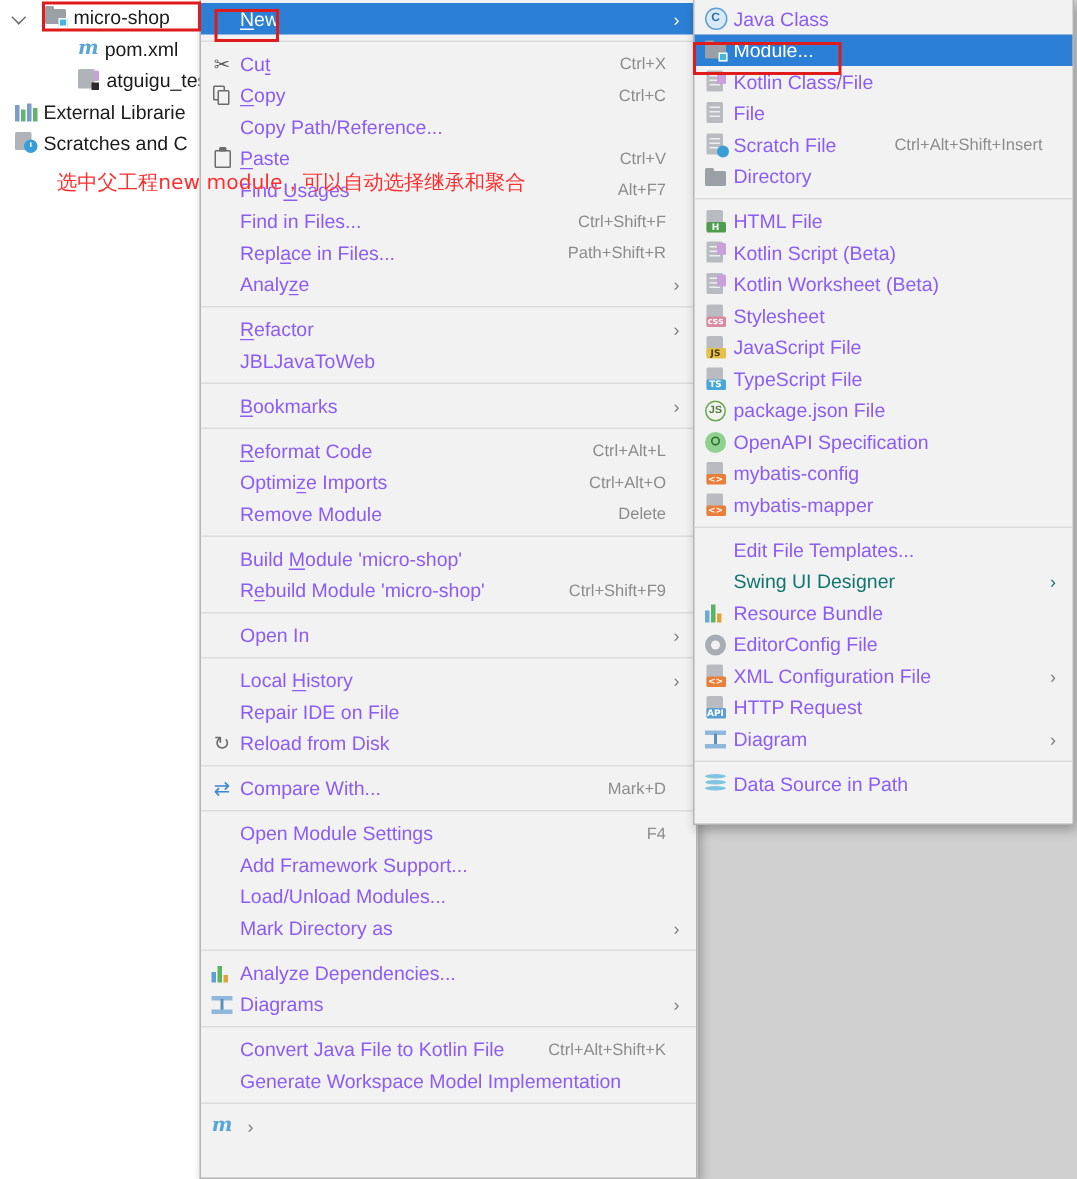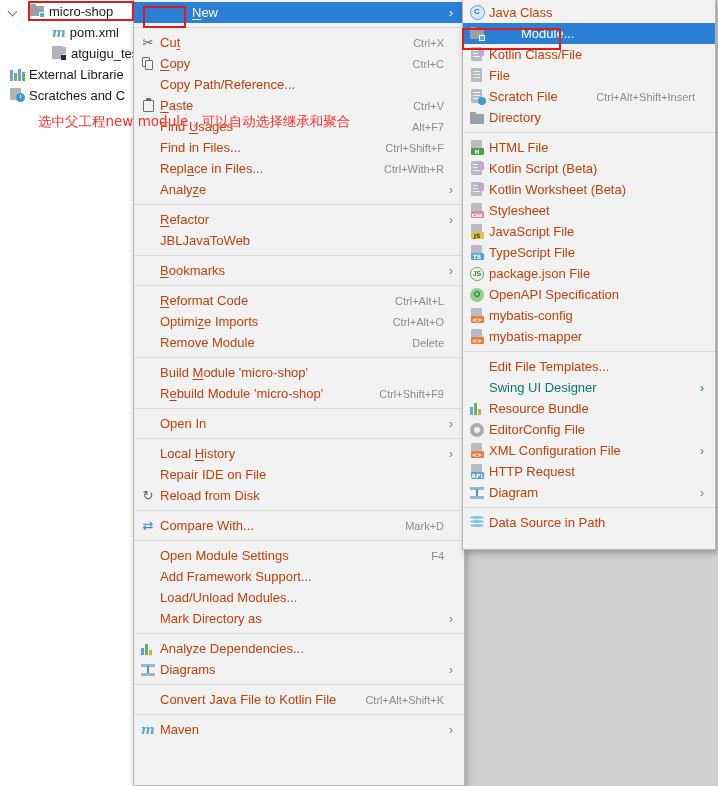--- a/index.html
+++ b/index.html
@@ -75,24 +75,24 @@
     box-sizing:border-box;padding:2px 0;
   }
   #menu-main{left:133px;top:0px;width:332px;height:786px;border-top:none;}
   #menu-sub{left:462px;top:0px;width:254px;height:550px;border-top:none;}
 
   .mi{
     position:relative;display:flex;align-items:center;
     height:21px;padding:0 6px 0 2px;white-space:nowrap;cursor:default;
   }
   .mi .gut{width:24px;flex:0 0 24px;display:flex;align-items:center;justify-content:center;}
-  .mi .lbl{flex:1 1 auto;font-size:13px;color:#c2410c;overflow:hidden;text-overflow:ellipsis;}
+  .mi .lbl{flex:1 1 auto;font-size:13px;color:#8b5cf6;overflow:hidden;text-overflow:ellipsis;}
   .mi .acc{color:#8c8c8c;font-size:11px;margin-left:14px;}
   .mi .arrow{width:14px;flex:0 0 14px;text-align:center;color:#7a7a7a;font-size:12px;line-height:1;}
-  .mi.sel{background:#2b7fd4;gap:32px;}
+  .mi.sel{background:#2b7fd4;}
   .mi.sel .lbl,.mi.sel .acc,.mi.sel .arrow{color:#ffffff;}
   .mi.dis .lbl,.mi.dis .arrow{color:#0f766e;}
   .sep{height:1px;background:#dcdcdc;margin:4px 0 4px 0;}
   .u{text-decoration:underline;text-underline-offset:2px;}
 
   
   .i-cut,.i-copy,.i-paste,.i-reload,.i-compare,.i-analyze,.i-diagrams,.i-maven2{
     display:inline-block;line-height:1;
   }
   .i-cut{font-size:13px;color:#5a5a5a;}
@@ -249,21 +249,21 @@
       </span>
       <span class="lbl">Find in Files...</span>
       <span class="acc">Ctrl+Shift+F</span>
       <span class="arrow"></span>
     </div>
     <div class="mi">
       <span class="gut">
         <span class="ic"></span>
       </span>
       <span class="lbl">Repl<span class="u">a</span>ce in Files...</span>
-      <span class="acc">Ctrl+With+R</span>
+      <span class="acc">Path+Shift+R</span>
       <span class="arrow"></span>
     </div>
     <div class="mi">
       <span class="gut">
         <span class="ic"></span>
       </span>
       <span class="lbl">Analy<span class="u">z</span>e</span>
       <span class="arrow">›</span>
     </div>
     <div class="sep"></div>
@@ -424,26 +424,32 @@
     </div>
     <div class="sep"></div>
     <div class="mi">
       <span class="gut">
         <span class="ic"></span>
       </span>
       <span class="lbl">Convert Java File to Kotlin File</span>
       <span class="acc">Ctrl+Alt+Shift+K</span>
       <span class="arrow"></span>
     </div>
+    <div class="mi">
+      <span class="gut">
+        <span class="ic"></span>
+      </span>
+      <span class="lbl">Generate Workspace Model Implementation</span>
+      <span class="arrow"></span>
+    </div>
     <div class="sep"></div>
     <div class="mi">
       <span class="gut">
         <span class="ic i-maven2">m</span>
       </span>
-      <span class="lbl">Maven</span>
       <span class="arrow">›</span>
     </div>
   </div>
 
 <div class="menu" id="menu-sub">
     <div class="mi">
       <span class="gut">
         <span class="ic fi-java">C</span>
       </span>
       <span class="lbl">Java Class</span>

